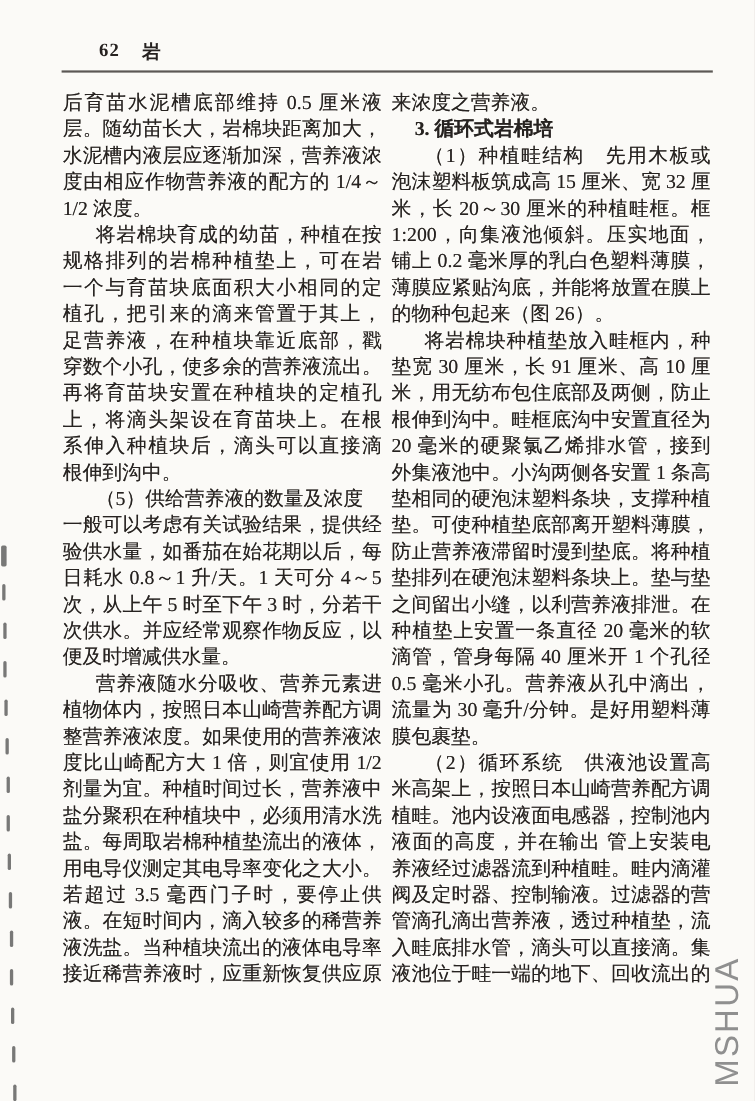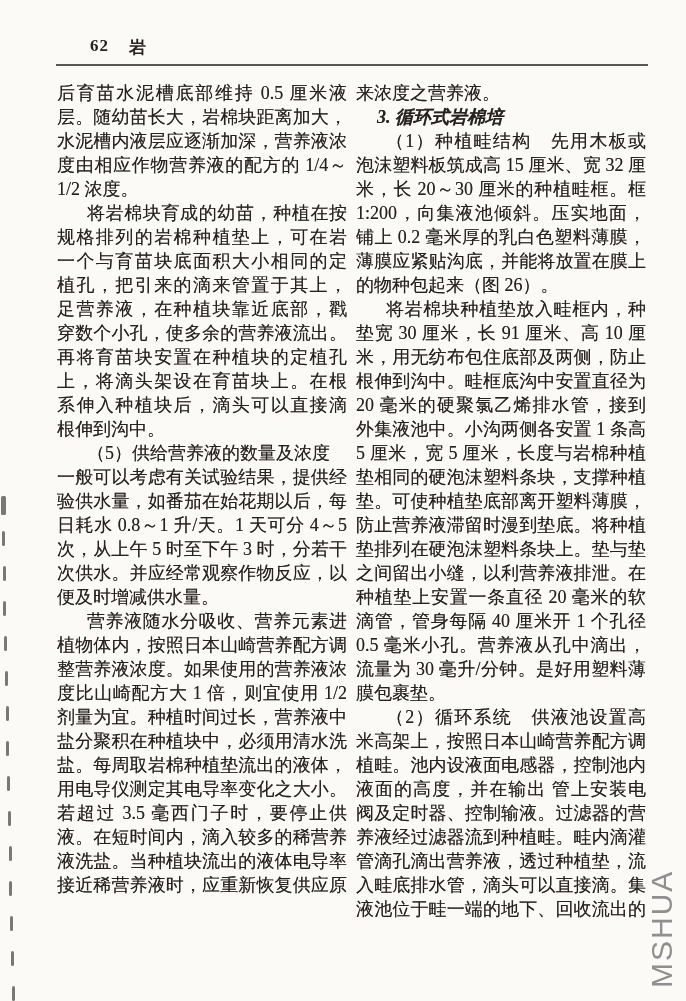--- a/index.html
+++ b/index.html
@@ -49,21 +49,20 @@
     font-size: 18px;
     overflow: hidden;
     white-space: normal;
     text-align: justify;
     text-align-last: justify;
     text-shadow: 0 0 0.4px rgba(30,25,20,0.55);
   }
   .line.end { text-align-last: left; }
   .line.indent { text-indent: 30px; }
   .line.kai {
-    font-style: italic;
     font-weight: 600;
     text-indent: 21px;
   }
   .bmark {
     position: absolute;
     width: 3px;
     height: 15px;
     background: #4c4c4c;
     border-radius: 1.5px;
     opacity: 0.75;
@@ -134,37 +133,36 @@
       <div class="line">1:200，向集液池倾斜。压实地面，</div>
       <div class="line">铺上 0.2 毫米厚的乳白色塑料薄膜，</div>
       <div class="line">薄膜应紧贴沟底，并能将放置在膜上</div>
       <div class="line end">的物种包起来（图 26）。</div>
       <div class="line indent">将岩棉块种植垫放入畦框内，种植</div>
       <div class="line">垫宽 30 厘米，长 91 厘米、高 10 厘</div>
       <div class="line">米，用无纺布包住底部及两侧，防止</div>
       <div class="line">根伸到沟中。畦框底沟中安置直径为</div>
       <div class="line">20 毫米的硬聚氯乙烯排水管，接到畦</div>
       <div class="line">外集液池中。小沟两侧各安置 1 条高</div>
-      <div class="line">5 厘米，宽 5 厘米，长度与岩棉种植</div>
       <div class="line">垫相同的硬泡沫塑料条块，支撑种植</div>
       <div class="line">垫。可使种植垫底部离开塑料薄膜，</div>
       <div class="line">防止营养液滞留时漫到垫底。将种植</div>
       <div class="line">垫排列在硬泡沫塑料条块上。垫与垫</div>
       <div class="line">之间留出小缝，以利营养液排泄。在</div>
       <div class="line">种植垫上安置一条直径 20 毫米的软</div>
       <div class="line">滴管，管身每隔 40 厘米开 1 个孔径</div>
       <div class="line">0.5 毫米小孔。营养液从孔中滴出，</div>
       <div class="line">流量为 30 毫升/分钟。是好用塑料薄</div>
       <div class="line end">膜包裹垫。</div>
       <div class="line indent">（2）循环系统　供液池设置高 1.8</div>
       <div class="line">米高架上，按照日本山崎营养配方调</div>
       <div class="line">植畦。池内设液面电感器，控制池内</div>
       <div class="line">液面的高度，并在输出 管上安装电磁</div>
+      <div class="line">养液经过滤器流到种植畦。畦内滴灌</div>
       <div class="line">阀及定时器、控制输液。过滤器的营</div>
-      <div class="line">养液经过滤器流到种植畦。畦内滴灌</div>
       <div class="line">管滴孔滴出营养液，透过种植垫，流</div>
       <div class="line">入畦底排水管，滴头可以直接滴。集</div>
       <div class="line">液池位于畦一端的地下、回收流出的</div>
     </div>
 
   <div id="binding-marks">
       <div class="bmark" style="top: 496px; left: 1px; width: 5px; height: 19px;"></div>
       <div class="bmark" style="top: 531px; left: 1.75px;"></div>
       <div class="bmark" style="top: 566px; left: 2.5px;"></div>
       <div class="bmark" style="top: 601px; left: 3.25px;"></div>

